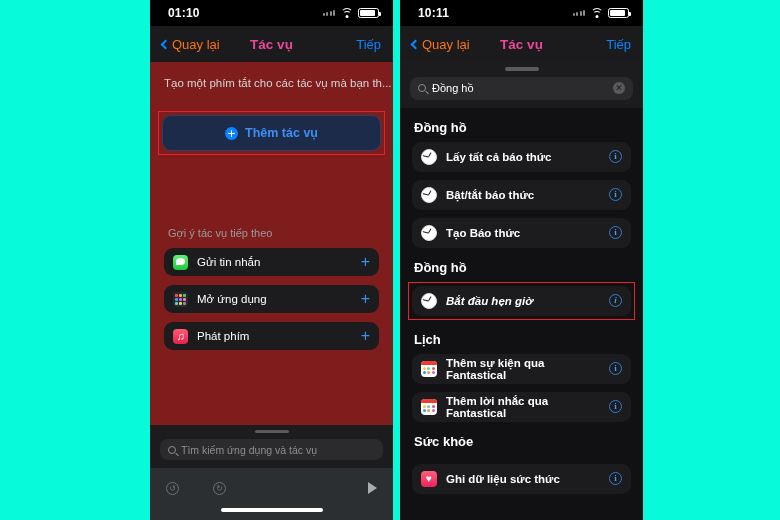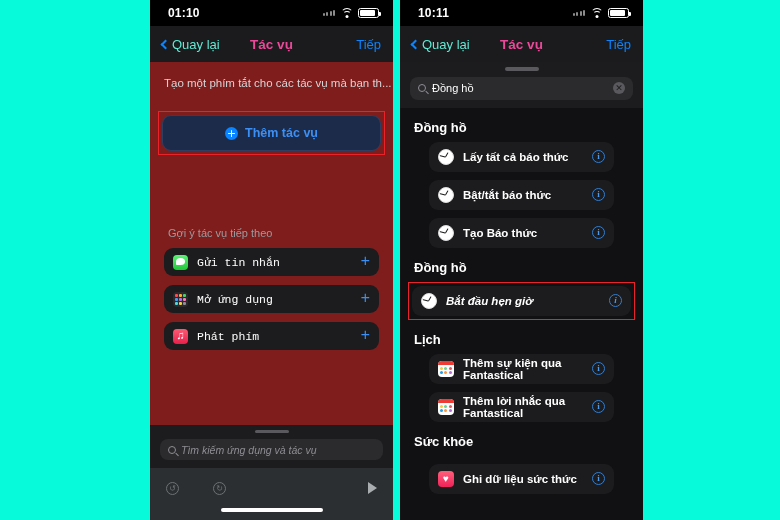--- a/index.html
+++ b/index.html
@@ -54,21 +54,21 @@
     content:""; position:absolute; right:-3px; top:3px;
     width:1.6px; height:4px; background:#fff; border-radius:0 1px 1px 0;
   }
   .batt i { display:block; height:100%; width:88%; background:#fff; border-radius:1px; }
 
   
   .navbar {
     height:36px; background:#1b1b1d;
     display:flex; align-items:center; position:relative; padding:0 12px;
   }
-  .nav-back { display:flex; align-items:center; gap:3px; color:#5eead4; font-size:13px; cursor:pointer; }
+  .nav-back { display:flex; align-items:center; gap:3px; color:#f97316; font-size:13px; cursor:pointer; }
   .chev-left {
     width:7px; height:7px; border-left:2px solid #0a84ff; border-bottom:2px solid #0a84ff;
     transform:rotate(45deg); display:inline-block;
   }
   .nav-title {
     position:absolute; left:0; right:0; text-align:center;
     color:#ec4899; font-size:13.5px; font-weight:bold; pointer-events:none;
   }
   .nav-next { margin-left:auto; color:#0a84ff; font-size:13px; cursor:pointer; z-index:2; }
 
@@ -91,21 +91,21 @@
   .plus-circle::before, .plus-circle::after {
     content:""; position:absolute; background:#fff; border-radius:1px;
   }
   .plus-circle::before { left:3px; right:3px; top:6px; height:1.6px; }
   .plus-circle::after  { top:3px; bottom:3px; left:5.7px; width:1.6px; }
   .add-action-label { color:#3b8ff5; font-size:12.5px; font-weight:bold; }
 
   .sugg-head {
     color:#9b9b9e; font-size:11px; padding:0 18px; margin-top:72px; margin-bottom:9px;
   }
-  .sugg-list { padding:0 14px; display:flex; flex-direction:column; gap:9px;font-family:Liberation Mono, monospace; }
+  .sugg-list { padding:0 14px; display:flex; flex-direction:column; gap:9px; }
   .sugg-row {
     background:#1c1c1e; border-radius:9px; height:28px;
     display:flex; align-items:center; padding:0 9px; gap:9px; cursor:pointer;
   }
   .sugg-label { color:#fff; font-size:11.5px; flex:1; }
   .row-plus { color:#3b8ff5; font-size:16px; line-height:1; font-weight:300; }
 
   
   .appicon { width:15px; height:15px; border-radius:4px; flex:none; position:relative; overflow:hidden; }
   .ic-messages { background:linear-gradient(180deg,#5ef076,#22c83c); }
@@ -119,21 +119,21 @@
   .ic-music { background:linear-gradient(180deg,#fb5b74,#e8204b); }
   .ic-music::after {
     content:"\266B"; position:absolute; left:0; right:0; top:-1px;
     text-align:center; color:#fff; font-size:11px; line-height:17px;
   }
 
   
   .lbottom { position:absolute; left:0; right:0; bottom:0; }
   .grabber-wrap { background:#1c1c1e; padding-top:5px; }
   .grabber { width:34px; height:3.5px; background:#5a5a5e; border-radius:2px; margin:0 auto; }
-  .search-area { background:#1c1c1e; padding:6px 10px 8px 10px;font-style:italic; }
+  .search-area { background:#1c1c1e; padding:6px 10px 8px 10px; }
   .searchfield {
     background:#2b2b2e; border-radius:8px; height:21px;
     display:flex; align-items:center; gap:5px; padding:0 8px;
   }
   .mag {
     width:8px; height:8px; border:1.3px solid #8e8e93; border-radius:50%;
     position:relative; flex:none;
   }
   .mag::after {
     content:""; position:absolute; right:-3.5px; bottom:-2.5px;
@@ -161,21 +161,21 @@
   .rsearchfield {
     background:#2b2b2e; border-radius:8px; height:23px; margin:6px 10px 0 10px;
     display:flex; align-items:center; gap:6px; padding:0 8px;
   }
   .rsearch-value { color:#fff; font-size:11px; flex:1; }
   .clear-btn {
     width:12px; height:12px; border-radius:50%; background:#5a5a5e;
     color:#1c1c1e; font-size:9px; line-height:12px; text-align:center; flex:none; cursor:pointer;
   }
   .sec-head { color:#fff; font-size:13px; font-weight:bold; padding:12px 14px 7px 14px; }
-  .rlist { padding:0 29px; display:flex; flex-direction:column; gap:8px; }
+  .rlist { padding:0 12px; display:flex; flex-direction:column; gap:8px; }
   .rrow {
     background:#1c1c1e; border-radius:9px; height:30px;
     display:flex; align-items:center; padding:0 9px; gap:9px; cursor:pointer;
   }
   .rlabel { color:#fff; font-size:11.5px; flex:1; font-weight:bold; }
   .info-i {
     width:13px; height:13px; border-radius:50%; border:1.3px solid #2f7fd4;
     color:#4a9bf0; font-size:9px; font-weight:bold; text-align:center; line-height:11px;
     flex:none; font-family:"Liberation Serif", serif; cursor:pointer;
   }

